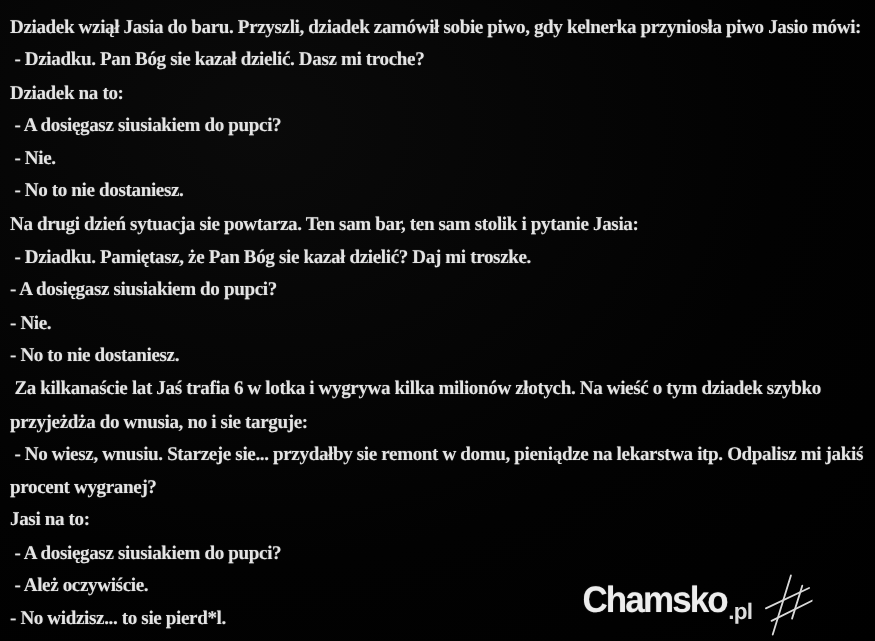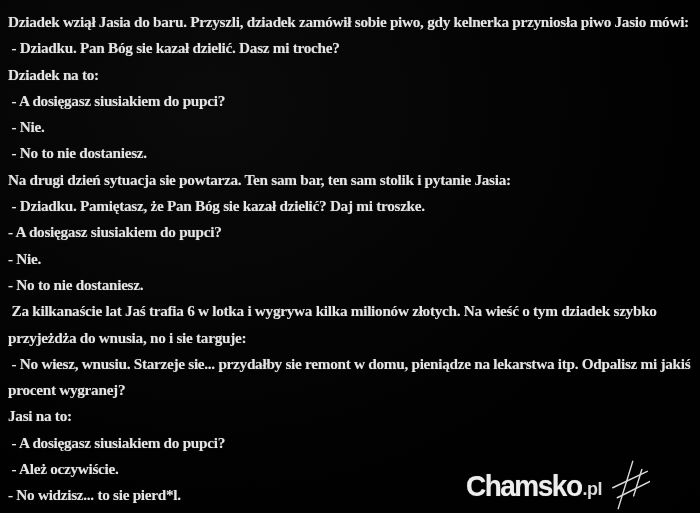--- a/index.html
+++ b/index.html
@@ -32,21 +32,21 @@
     white-space: pre;
     line-height: 26.3px;
     height: 26.3px;
     text-shadow: 0 0 1px rgba(255,255,255,0.35);
   }
   .watermark {
     position: absolute;
     right: 50px;
     bottom: 10px;
     display: flex;
-    align-items: flex-end;
+    align-items: center;
     color: #ededed;
   }
   .brand {
     font-family: "Liberation Sans", "DejaVu Sans", sans-serif;
     font-weight: 800;
     font-size: 28px;
     letter-spacing: -1.5px;
     transform: scaleY(1.05);
     text-shadow: 0 0 1px rgba(255,255,255,0.4);
   }

